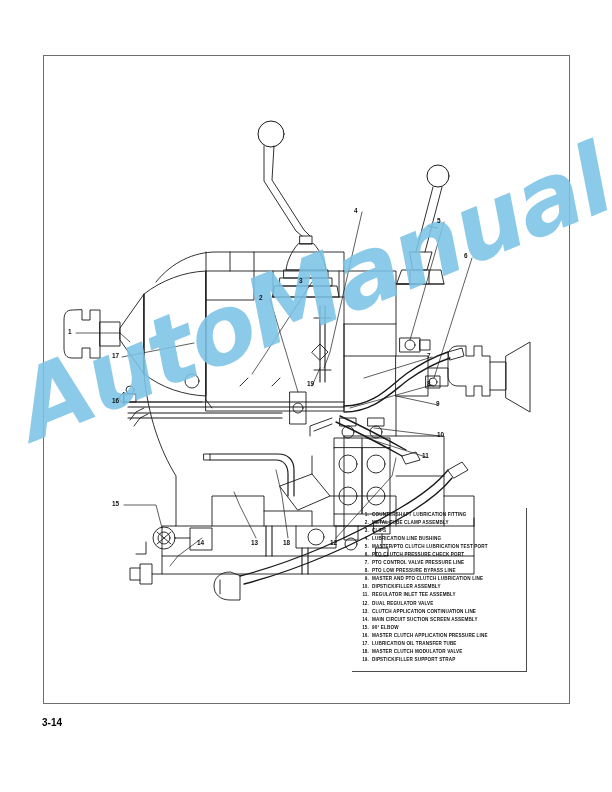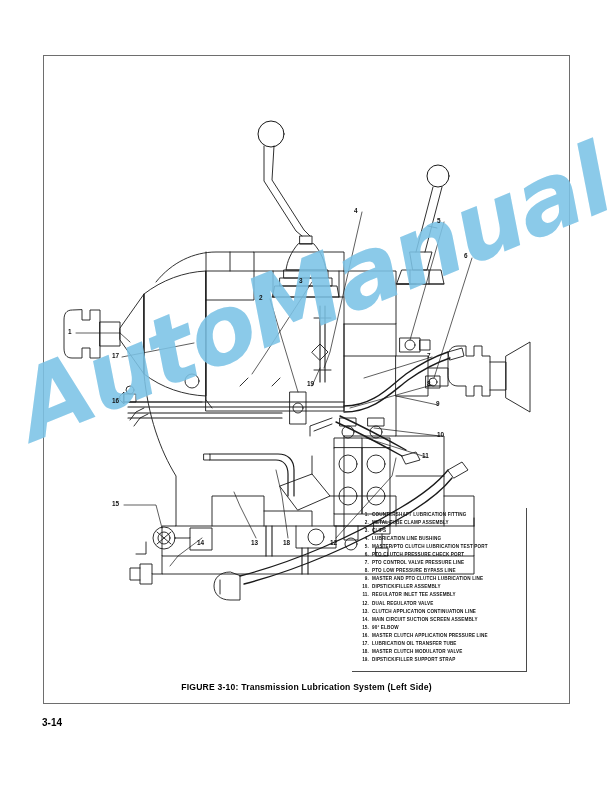--- a/index.html
+++ b/index.html
@@ -393,17 +393,16 @@
       <div class="legend-item"><span class="legend-num">12.</span><span>DUAL REGULATOR VALVE</span></div>
       <div class="legend-item"><span class="legend-num">13.</span><span>CLUTCH APPLICATION CONTINUATION LINE</span></div>
       <div class="legend-item"><span class="legend-num">14.</span><span>MAIN CIRCUIT SUCTION SCREEN ASSEMBLY</span></div>
       <div class="legend-item"><span class="legend-num">15.</span><span>90° ELBOW</span></div>
       <div class="legend-item"><span class="legend-num">16.</span><span>MASTER CLUTCH APPLICATION PRESSURE LINE</span></div>
       <div class="legend-item"><span class="legend-num">17.</span><span>LUBRICATION OIL TRANSFER TUBE</span></div>
       <div class="legend-item"><span class="legend-num">18.</span><span>MASTER CLUTCH MODULATOR VALVE</span></div>
       <div class="legend-item"><span class="legend-num">19.</span><span>DIPSTICK/FILLER SUPPORT STRAP</span></div>
     </div>
 
-  <div id="figure-caption">FIGURE 3-10:  Transmission Lubrication System (Left Side)</div>
 
   <div id="page-number">3-14</div>
 
 </div>
 
 </body></html>

